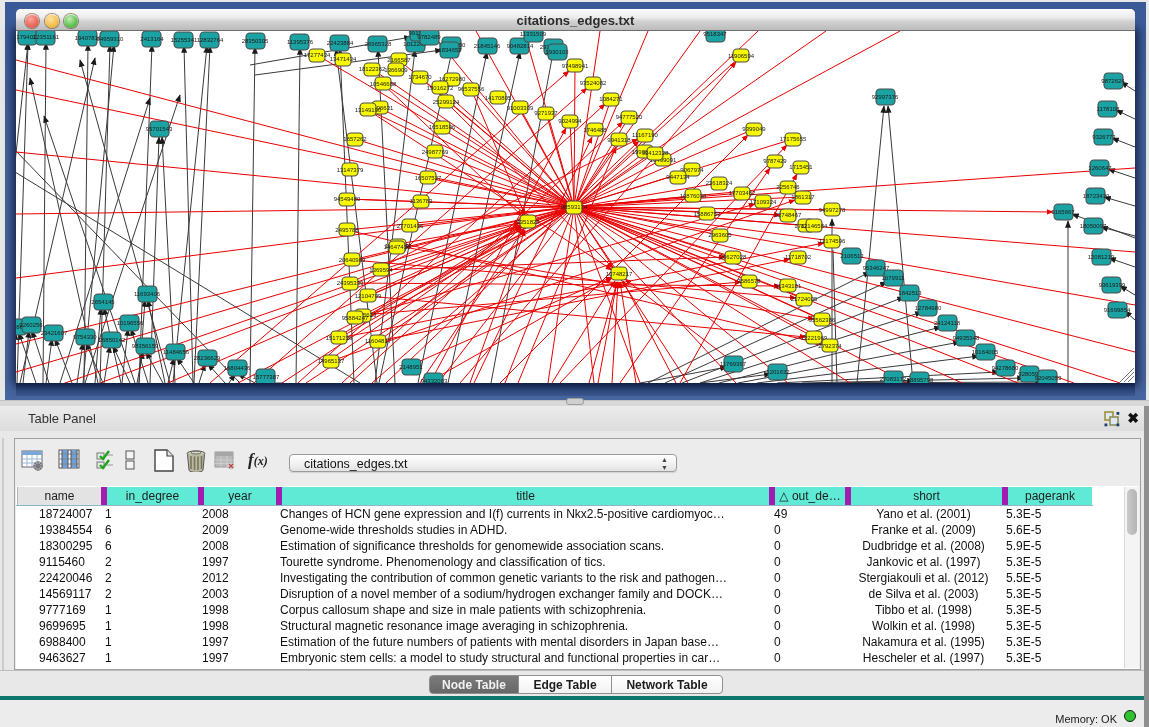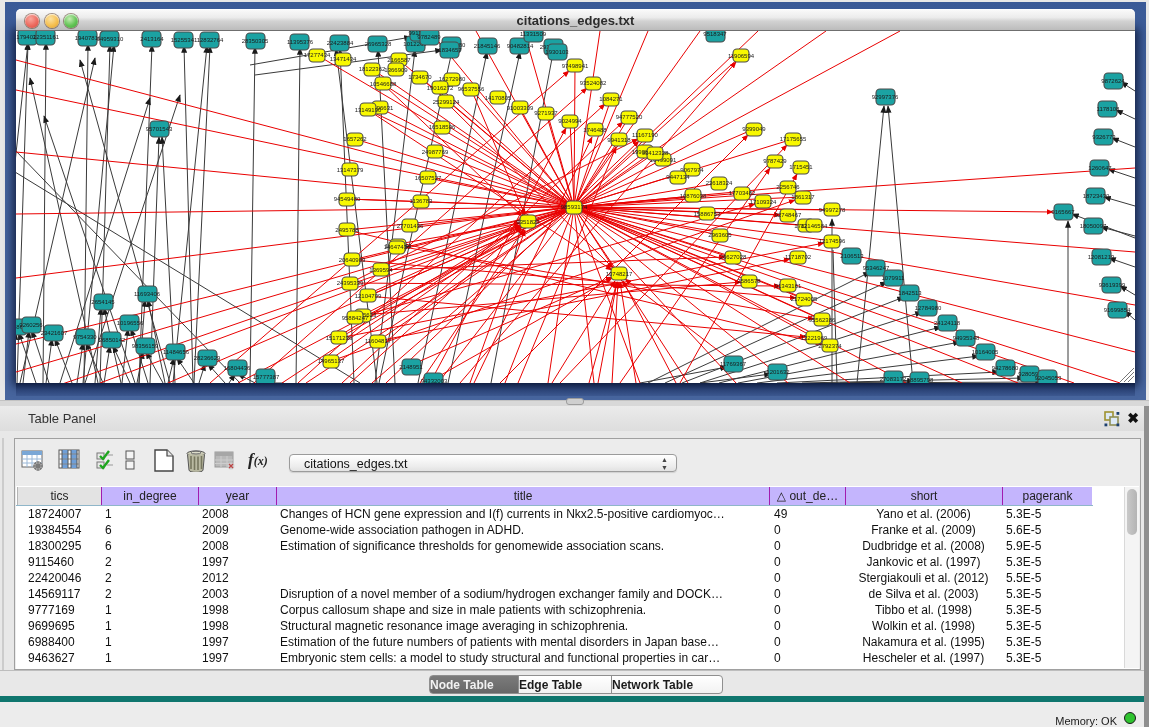--- a/index.html
+++ b/index.html
@@ -34,43 +34,43 @@
 
 .ic{position:absolute;top:449px}
 
 #combo{left:289px;top:454px;width:388px;height:18px;border:1px solid #9b9b9b;
  border-radius:4px;background:linear-gradient(#ffffff,#ededed 70%,#e2e2e2);
  box-shadow:0 1px 1px rgba(0,0,0,.12)}
 #combo .txt{position:absolute;left:14px;top:2px;font-size:12.5px;color:#111}
 #combo .st{position:absolute;right:8px;top:1px;font-size:7px;color:#444;line-height:8px}
 
 #tbl{left:16px;top:486px;width:1123px;height:183px;background:#fff;overflow:hidden}
-.hc{position:absolute;top:1px;height:18px;background:#c4b5fd;border-left:1px solid #a21caf;
+.hc{position:absolute;top:1px;height:18px;background:#5eead4;border-left:6px solid #a21caf;
  font-size:12px;color:#222;text-align:center;line-height:18px}
 .hc.gray{background:#e3e3e3;border-left:1px solid #b5b5b5}
 #hrule{position:absolute;left:0;top:19px;width:1077px;height:1px;background:#8fb6c9}
 .row{position:absolute;left:0;width:1100px;height:16px;font-size:12px;color:#101010}
 .row span{position:absolute;top:1px;white-space:nowrap}
-.c0{left:12px}.c1{left:89px}.c2{left:186px}.c3{left:264px}.c4{left:758px}
+.c0{left:23px}.c1{left:89px}.c2{left:186px}.c3{left:264px}.c4{left:758px}
 .c5{left:829px;width:157px;text-align:center}.c6{left:990px}
 
 #sbar{left:1124px;top:487px;width:15px;height:181px;background:#f4f4f4;border-left:1px solid #d9d9d9}
 #sthumb{position:absolute;left:2px;top:2px;width:10px;height:46px;background:linear-gradient(90deg,#c9c9c9,#b4b4b4);border-radius:5px}
 
 #tabs{left:429px;top:675px;height:19px;font-size:12px;font-weight:bold}
-#tabs div{position:absolute;top:0;height:19px;line-height:18px;text-align:left;
+#tabs div{position:absolute;top:0;height:19px;line-height:18px;text-align:center;
  border:1px solid #8f8f8f}
 #tabline{left:0;top:670px;width:1149px;height:1px;background:#bdbdbd}
 #t1{left:0;width:90px;background:linear-gradient(#7b7b7b,#676767);color:#f2f2f2;
  border-radius:4px 0 0 4px}
 #t2{left:89px;width:94px;background:linear-gradient(#ffffff,#f2f2f2);color:#1c1c1c}
 #t3{left:182px;width:112px;background:linear-gradient(#ffffff,#f2f2f2);color:#1c1c1c;
  border-radius:0 4px 4px 0}
 
-#status{left:0;top:696px;width:1149px;height:31px;background:#ececec;border-top:6px solid #0f766e}
+#status{left:0;top:696px;width:1149px;height:31px;background:#ececec;border-top:4px solid #0f766e}
 #mem{position:absolute;right:32px;top:13px;font-size:11px;color:#1a1a1a}
 #memdot{position:absolute;right:13px;top:10px;width:12px;height:12px;border-radius:50%;
  background:#2fc32f;border:1.5px solid #1c1c1c}
 .nl{font-size:6px;fill:#1c1c1c;text-anchor:middle;font-family:"Liberation Sans",sans-serif}
 .eb{stroke:#3a3a3a;stroke-width:1;fill:none}
 .er{stroke:#e90000;stroke-width:1;fill:none}
 svg text{dominant-baseline:auto}
 </style></head><body>
 <div id="stage">
   <div class="abs" id="frame"></div>
@@ -663,67 +663,69 @@
       <path d="M1 11h18M1 14.5h18M7 7v11M13 7v11" stroke="#cdcdcd" stroke-width="1"></path>
       <circle cx="17" cy="17" r="3.4" fill="#cfcfcf"></circle>
       <path d="M15 15l4 4M19 15l-4 4" stroke="#b44" stroke-width="1.3"></path>
     </svg>
 <div class="ic" style="left:248px;top:450px;font-family:'Liberation Serif',serif;font-size:17px;font-style:italic;font-weight:bold;color:#222">f<span style="font-size:12px">(x)</span></div>
   <div class="abs" id="combo">
     <div class="txt">citations_edges.txt</div>
     <div class="st">▲<br>▼</div>
   </div>
   <div class="abs" id="tbl">
-    <div class="hc gray" style="left:1px;width:84px">tics</div>
+    <div class="hc gray" style="left:1px;width:84px">name</div>
     <div class="hc" style="left:85px;width:97px">in_degree</div>
     <div class="hc" style="left:182px;width:78px">year</div>
     <div class="hc" style="left:260px;width:493px">title</div>
     <div class="hc" style="left:753px;width:76px">△&nbsp;out_de…</div>
     <div class="hc" style="left:829px;width:157px">short</div>
     <div class="hc" style="left:986px;width:90px">pagerank</div>
     <div id="hrule"></div>
     <div class="row" style="top:20px">
         <span class="c0">18724007</span>
         <span class="c1">1</span>
         <span class="c2">2008</span>
         <span class="c3">Changes of HCN gene expression and I(f) currents in Nkx2.5-positive cardiomyoc…</span>
         <span class="c4">49</span>
-        <span class="c5">Yano et al. (2006)</span>
+        <span class="c5">Yano et al. (2001)</span>
         <span class="c6">5.3E-5</span>
       </div>
 <div class="row" style="top:36px">
         <span class="c0">19384554</span>
         <span class="c1">6</span>
         <span class="c2">2009</span>
-        <span class="c3">Genome-wide association pathogen in ADHD.</span>
+        <span class="c3">Genome-wide thresholds studies in ADHD.</span>
         <span class="c4">0</span>
         <span class="c5">Franke et al. (2009)</span>
         <span class="c6">5.6E-5</span>
       </div>
 <div class="row" style="top:52px">
         <span class="c0">18300295</span>
         <span class="c1">6</span>
         <span class="c2">2008</span>
         <span class="c3">Estimation of significance thresholds for genomewide association scans.</span>
         <span class="c4">0</span>
         <span class="c5">Dudbridge et al. (2008)</span>
         <span class="c6">5.9E-5</span>
       </div>
 <div class="row" style="top:68px">
         <span class="c0">9115460</span>
         <span class="c1">2</span>
         <span class="c2">1997</span>
+        <span class="c3">Tourette syndrome. Phenomenology and classification of tics.</span>
         <span class="c4">0</span>
         <span class="c5">Jankovic et al. (1997)</span>
         <span class="c6">5.3E-5</span>
       </div>
 <div class="row" style="top:84px">
         <span class="c0">22420046</span>
         <span class="c1">2</span>
         <span class="c2">2012</span>
+        <span class="c3">Investigating the contribution of common genetic variants to the risk and pathogen…</span>
         <span class="c4">0</span>
         <span class="c5">Stergiakouli et al. (2012)</span>
         <span class="c6">5.5E-5</span>
       </div>
 <div class="row" style="top:100px">
         <span class="c0">14569117</span>
         <span class="c1">2</span>
         <span class="c2">2003</span>
         <span class="c3">Disruption of a novel member of a sodium/hydrogen exchanger family and DOCK…</span>
         <span class="c4">0</span>

